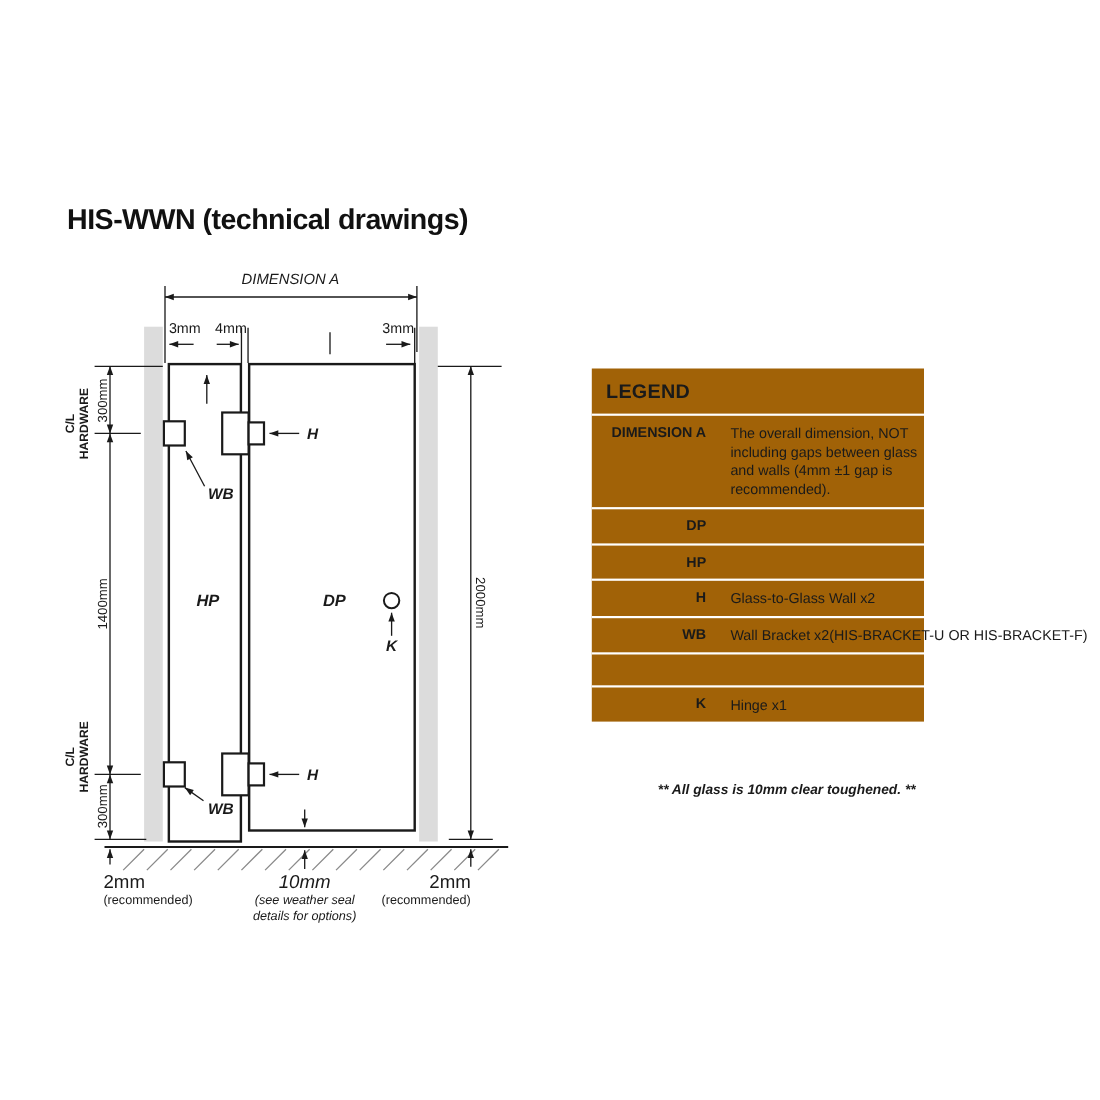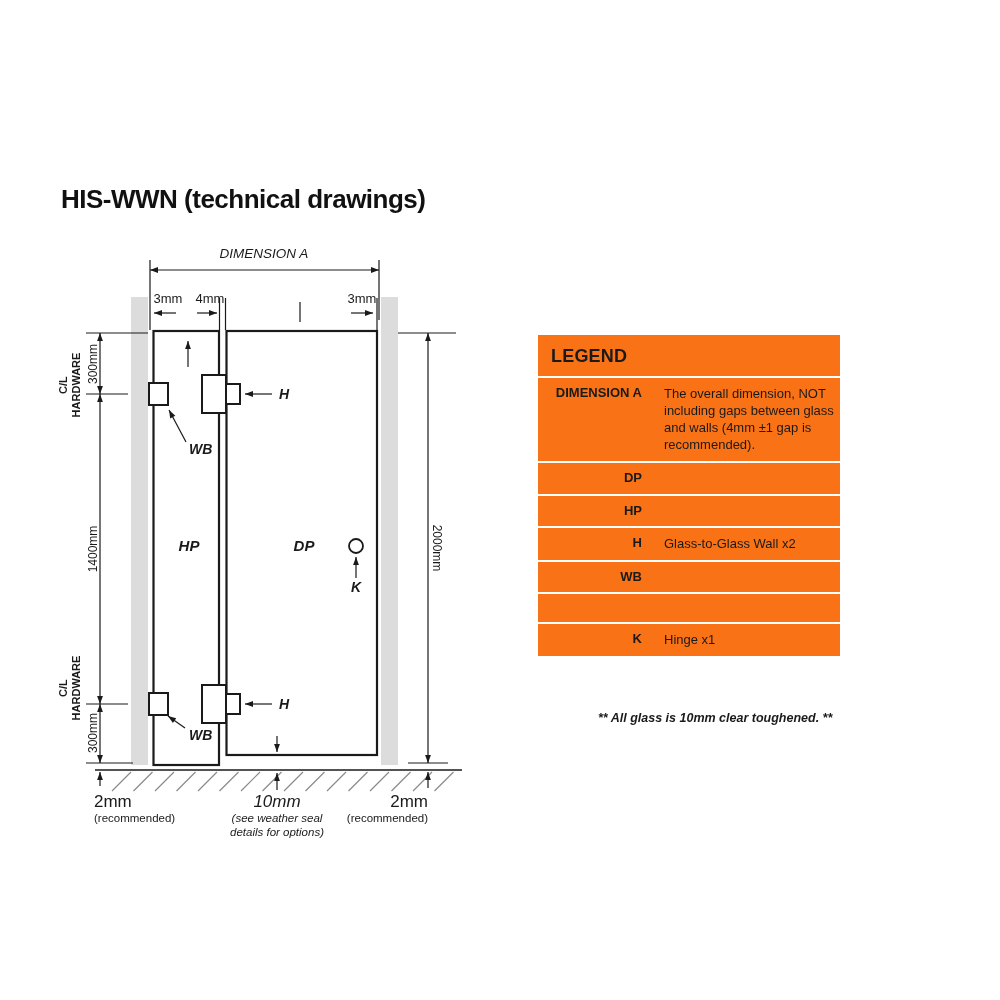--- a/index.html
+++ b/index.html
@@ -22,21 +22,21 @@
   .dima{font-size:13.5px;font-style:italic;}
   .rot{font-size:12px;}
   .cl{font-size:11px;font-weight:600;}
   .bi{font-weight:700;font-style:italic;font-size:14px;}
   .panel-lb{font-weight:700;font-style:italic;font-size:15px;}
   .big{font-size:17px;}
   .note{font-size:11.5px;}
   .it{font-style:italic;}
   
   .legend{
-    position:absolute;left:538px;top:335px;width:302px;background:#f97316;
+    position:absolute;left:538px;top:335px;width:302px;background:#a16207;
   }
   .lg-header{
     padding:11px 0 9px 13px;font-size:18px;font-weight:700;letter-spacing:.2px;
   }
   .lg-row{display:flex;border-top:2px solid #ffffff;padding:7px 0 7px 0;}
   .lg-term{
     width:104px;margin-right:10px;flex:none;text-align:right;
     font-weight:700;font-size:13px;line-height:1.3;
   }
   .lg-desc{font-size:13px;line-height:1.32;white-space:pre-line;margin-left:12px;}
@@ -209,20 +209,21 @@
   </div>
   <div class="lg-row">
     <div class="lg-term">HP</div>
   </div>
   <div class="lg-row">
     <div class="lg-term">H</div>
     <div class="lg-desc">Glass-to-Glass Wall x2</div>
   </div>
   <div class="lg-row">
     <div class="lg-term">WB</div>
+    <div class="lg-desc nowrap">Wall Bracket x2(HIS-BRACKET-U OR HIS-BRACKET-F)</div>
   </div>
   <div class="lg-row empty">
     <div class="lg-term"></div>
     <div class="lg-desc"></div>
   </div>
   <div class="lg-row">
     <div class="lg-term">K</div>
     <div class="lg-desc">Hinge x1</div>
   </div>
 </div>

